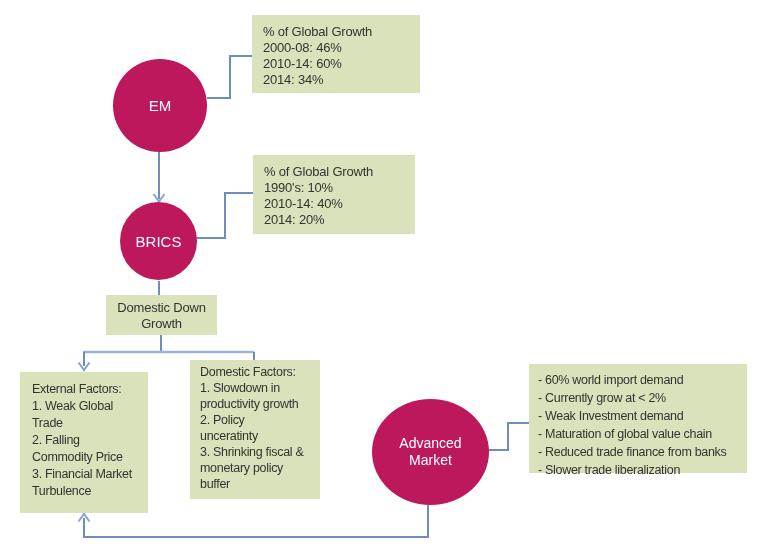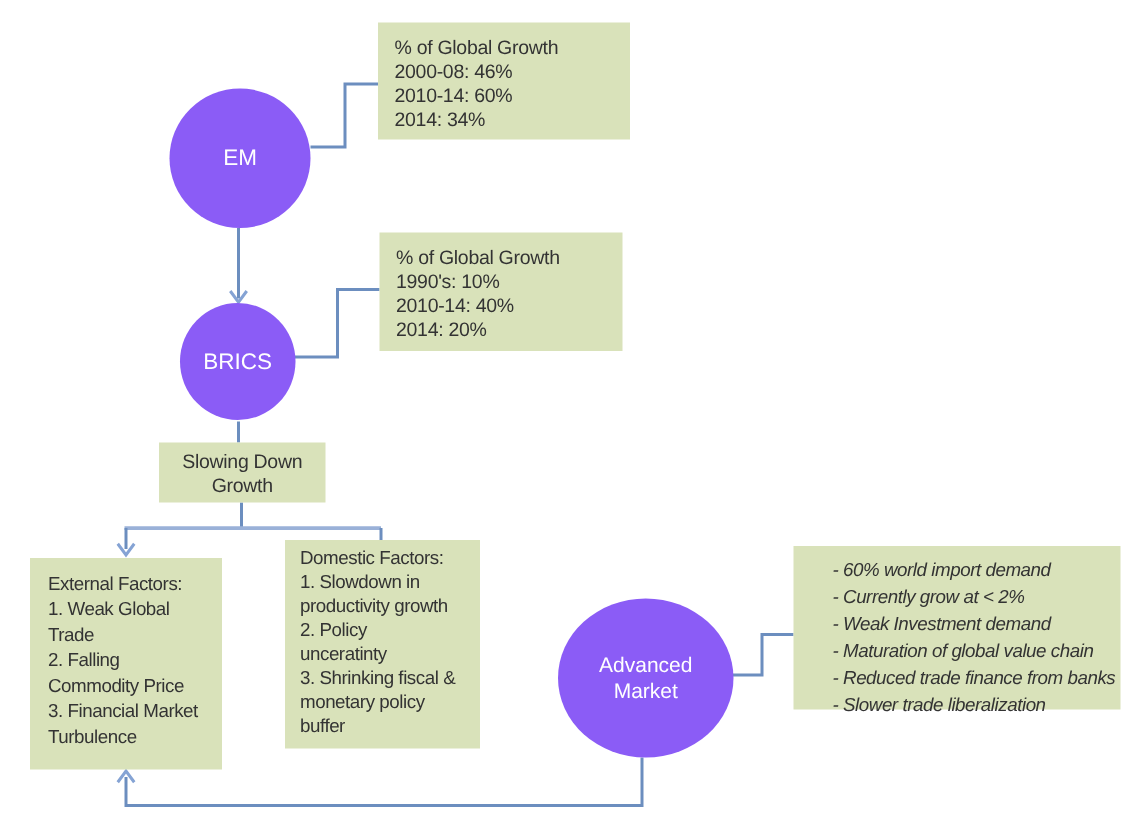--- a/index.html
+++ b/index.html
@@ -22,24 +22,24 @@
     box-sizing:border-box;
   }
   .gbox.stats{padding:9px 0 0 11px;}
   .gbox.centered{
     text-align:center;
     font-size:13px;
     line-height:16px;
     padding-top:5px;
   }
   .gbox.factors{font-size:12.5px;letter-spacing:-0.3px;}
-  .gbox.info{font-size:12.5px;line-height:18px;letter-spacing:-0.3px;padding:7px 0 0 26px;font-style:italic;}
+  .gbox.info{font-size:12.5px;line-height:18px;letter-spacing:-0.3px;padding:7px 0 0 9px;}
   .node{
     position:absolute;
-    background:#8b5cf6;
+    background:#be185d;
     border-radius:50%;
     color:#ffffff;
     display:flex;
     align-items:center;
     justify-content:center;
     text-align:center;
   }
   .node .nlabel{font-size:15px;line-height:17px;}
   .node.small-label .nlabel{font-size:14px;line-height:17px;width:82px;}
   
@@ -86,21 +86,21 @@
   <div class="gbox stats" id="box-em-growth">% of Global Growth
 2000-08: 46%
 2010-14: 60%
 2014: 34%</div>
 
   <div class="gbox stats" id="box-brics-growth">% of Global Growth
 1990's: 10%
 2010-14: 40%
 2014: 20%</div>
 
-  <div class="gbox centered" id="box-slowing">Slowing Down
+  <div class="gbox centered" id="box-slowing">Domestic Down
 Growth</div>
 
   <div class="gbox factors" id="box-external">External Factors:
 1. Weak Global
 Trade
 2. Falling
 Commodity Price
 3. Financial Market
 Turbulence</div>
 

